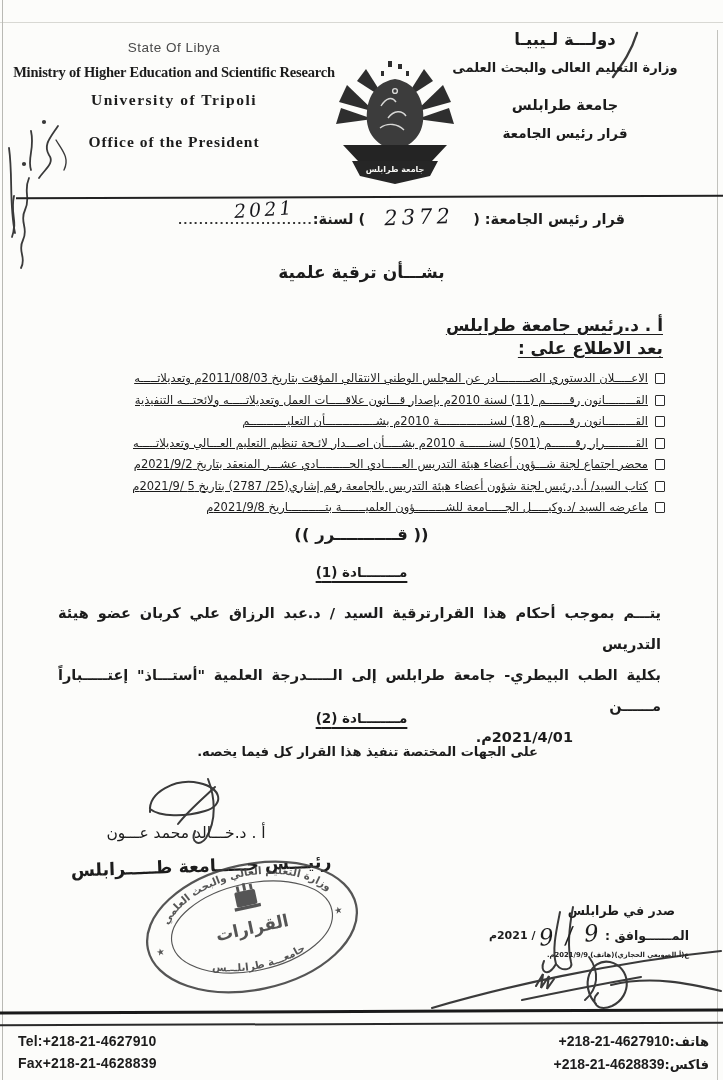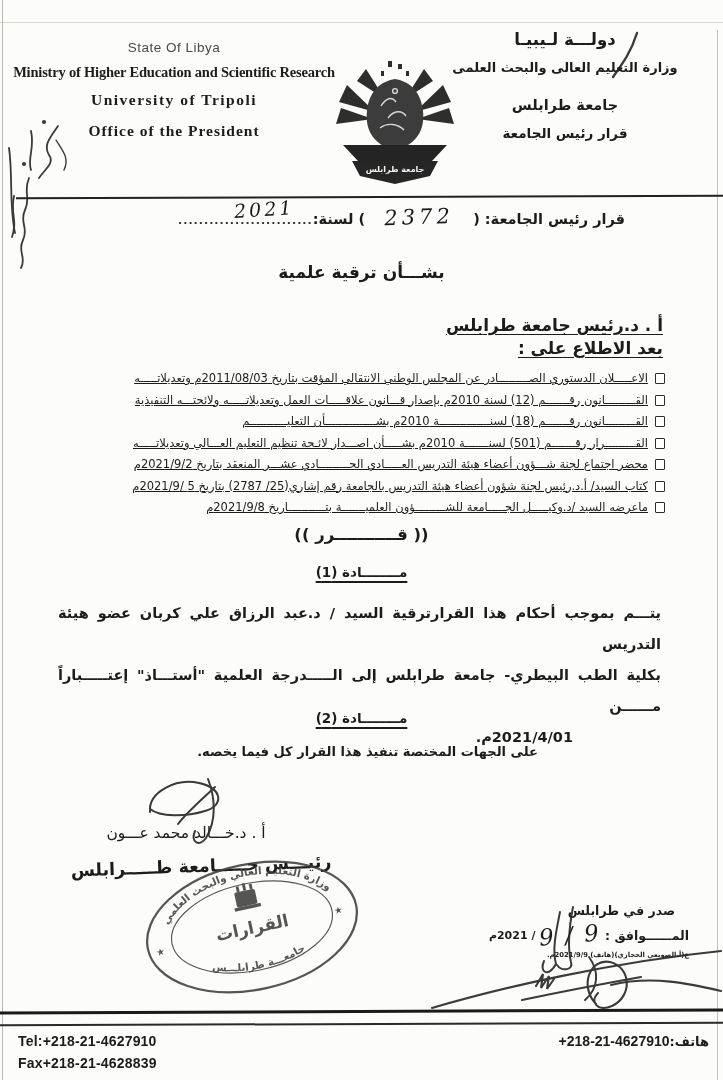--- a/index.html
+++ b/index.html
@@ -11,21 +11,21 @@
   }
   
   .edge-left{position:absolute;left:2px;top:0;width:1px;height:100%;background:#b9b9b4;}
   .edge-right{position:absolute;left:717px;top:30px;width:1px;height:1050px;background:#c2c2bd;}
   .edge-top{position:absolute;left:0;top:22px;width:100%;height:1px;background:#d8d8d3;}
 
   
   .hdr-en{position:absolute;left:8px;top:40px;width:332px;text-align:center;}
   .hdr-en .l1{font-family:"Liberation Sans", sans-serif;font-size:13.5px;color:#4a4a4a;letter-spacing:.5px;margin-bottom:9px;}
   .hdr-en .l2{font-family:"Liberation Serif", serif;font-weight:bold;font-size:14.5px;letter-spacing:-.2px;margin-bottom:10px;}
-  .hdr-en .l3{font-family:"Liberation Serif", serif;font-weight:bold;font-size:15.5px;letter-spacing:1.5px;margin-bottom:13px;}
+  .hdr-en .l3{font-family:"Liberation Serif", serif;font-weight:bold;font-size:15.5px;letter-spacing:1.5px;margin-bottom:24px;}
   .hdr-en .l4{font-family:"Liberation Serif", serif;font-weight:bold;font-size:15.5px;letter-spacing:1px;}
   .hdr-ar{position:absolute;right:28px;top:30px;width:260px;text-align:center;direction:rtl;}
   .hdr-ar .a1{font-size:16.5px;font-weight:bold;margin-bottom:11px;letter-spacing:1px;}
   .hdr-ar .a2{font-size:13px;font-weight:bold;margin-bottom:22px;}
   .hdr-ar .a3{font-size:14.5px;font-weight:bold;margin-bottom:12px;}
   .hdr-ar .a4{font-size:13.5px;font-weight:bold;}
   .logo{position:absolute;left:336px;top:58px;width:118px;height:128px;}
   .hr-main{position:absolute;left:16px;top:196px;width:707px;height:2px;background:#222;transform:rotate(-.2deg);}
 
   
@@ -148,21 +148,21 @@
 
   <div class="review">
 
       <div class="review-item">
         <span class="cbx"></span>
         <span class="txt">الاعـــــلان الدستوري الصـــــــــادر عن المجلس الوطني الانتقالي المؤقت بتاريخ 2011/08/03م وتعديلاتـــــه</span>
       </div>
 
       <div class="review-item">
         <span class="cbx"></span>
-        <span class="txt">القـــــــــانون رقـــــــم (12) لسنة 2010م بإصدار قـــانون علاقـــــات العمل وتعديلاتـــــه ولائحتـــه التنفيذية</span>
+        <span class="txt">القـــــــــانون رقـــــــم (11) لسنة 2010م بإصدار قـــانون علاقـــــات العمل وتعديلاتـــــه ولائحتـــه التنفيذية</span>
       </div>
 
       <div class="review-item">
         <span class="cbx"></span>
         <span class="txt">القـــــــــانون رقـــــــم (18) لسنـــــــــــــــة 2010م بشـــــــــــــــأن التعليـــــــــــم</span>
       </div>
 
       <div class="review-item">
         <span class="cbx"></span>
         <span class="txt">القـــــــــرار رقـــــــم (501) لسنـــــــة 2010م بشـــــأن اصـــدار لائـحة تنظيم التعليم العـــالي وتعديلاتـــــه</span>
@@ -237,20 +237,23 @@
   <div class="foot-line1"></div>
   <div class="foot-line2"></div>
   <div class="foot-en">
     <div>Tel:+218-21-4627910</div>
     <div>Fax+218-21-4628839</div>
   </div>
   <div class="foot-ar">
     <div>
       <span>هاتف:</span><span class="num">+218-21-4627910</span>
     </div>
+    <div>
+      <span>فاكس:</span><span class="num">+218-21-4628839</span>
+    </div>
   </div>
 
   <svg class="ink-overlay" viewBox="0 0 723 1080">
     <g fill="none" stroke="#262626" stroke-width="1.8" stroke-linecap="round" opacity=".9">
 
       <path d="M637,33 C631,52 623,63 613,77" stroke-width="2.4"></path>
 
       <g>
         <path d="M58,126 C50,138 43,145 49,155 C55,163 45,169 39,178"></path>
         <path d="M31,131 C35,149 27,158 31,170"></path>

